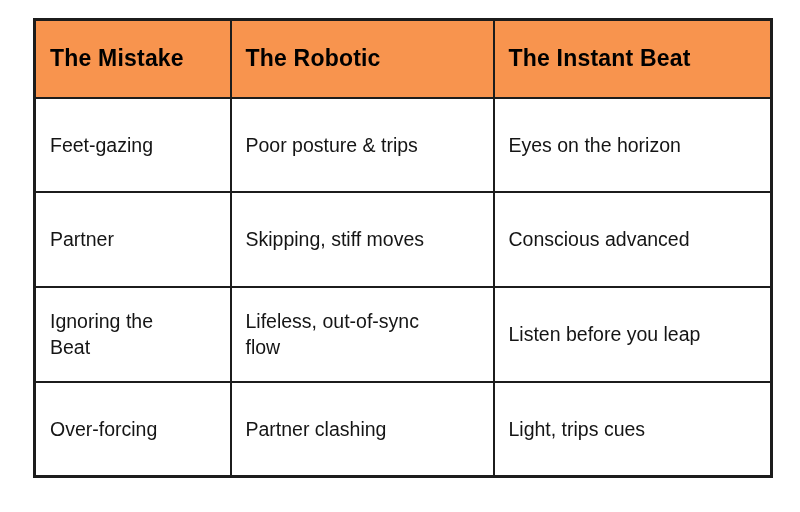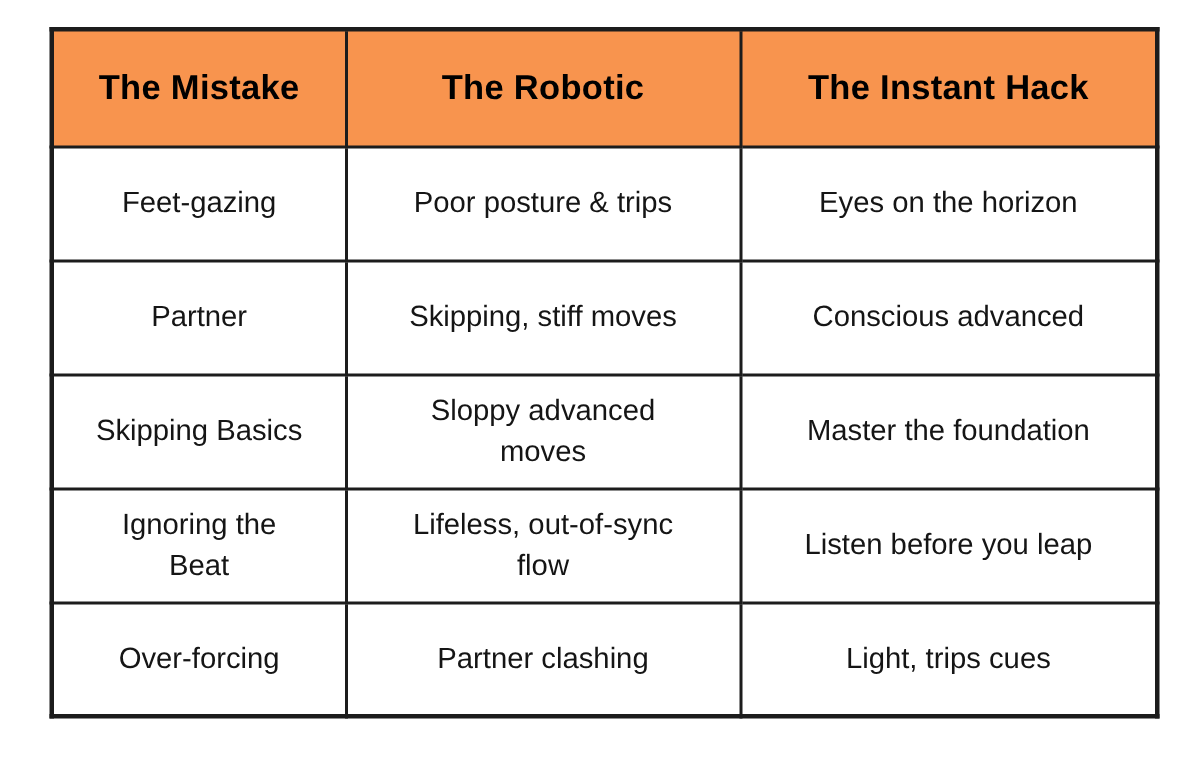--- a/index.html
+++ b/index.html
@@ -22,21 +22,21 @@
   }
   table{
     border-collapse:collapse;
     table-layout:fixed;
     width:737px;
     height:460px;
     border:3px solid var(--border-color);
   }
   th,td{
     border:2px solid var(--border-color);
-    text-align:center;
+    text-align:left;
     vertical-align:middle;
     white-space:pre-line;
     padding:4px 14px;
     box-sizing:border-box;
   }
   th{
     background:var(--header-bg);
     color:#000000;
     font-size:23px;
     font-weight:700;
@@ -63,39 +63,33 @@
   <table>
     <colgroup>
       <col class="c1">
         <col class="c2">
         <col class="c3">
     </colgroup>
     <thead>
       <tr>
         <th>The Mistake</th>
         <th>The Robotic</th>
-        <th>The Instant Hack</th>
+        <th>The Instant Beat</th>
       </tr>
     </thead>
     <tbody>
       <tr>
         <td>Feet-gazing</td>
         <td>Poor posture &amp; trips</td>
         <td>Eyes on the horizon</td>
       </tr>
       <tr>
         <td>Partner</td>
         <td>Skipping, stiff moves</td>
         <td>Conscious advanced</td>
-      </tr>
-      <tr>
-        <td>Skipping Basics</td>
-        <td>Sloppy advanced
-moves</td>
-        <td>Master the foundation</td>
       </tr>
       <tr>
         <td>Ignoring the
 Beat</td>
         <td>Lifeless, out-of-sync
 flow</td>
         <td>Listen before you leap</td>
       </tr>
       <tr>
         <td>Over-forcing</td>

